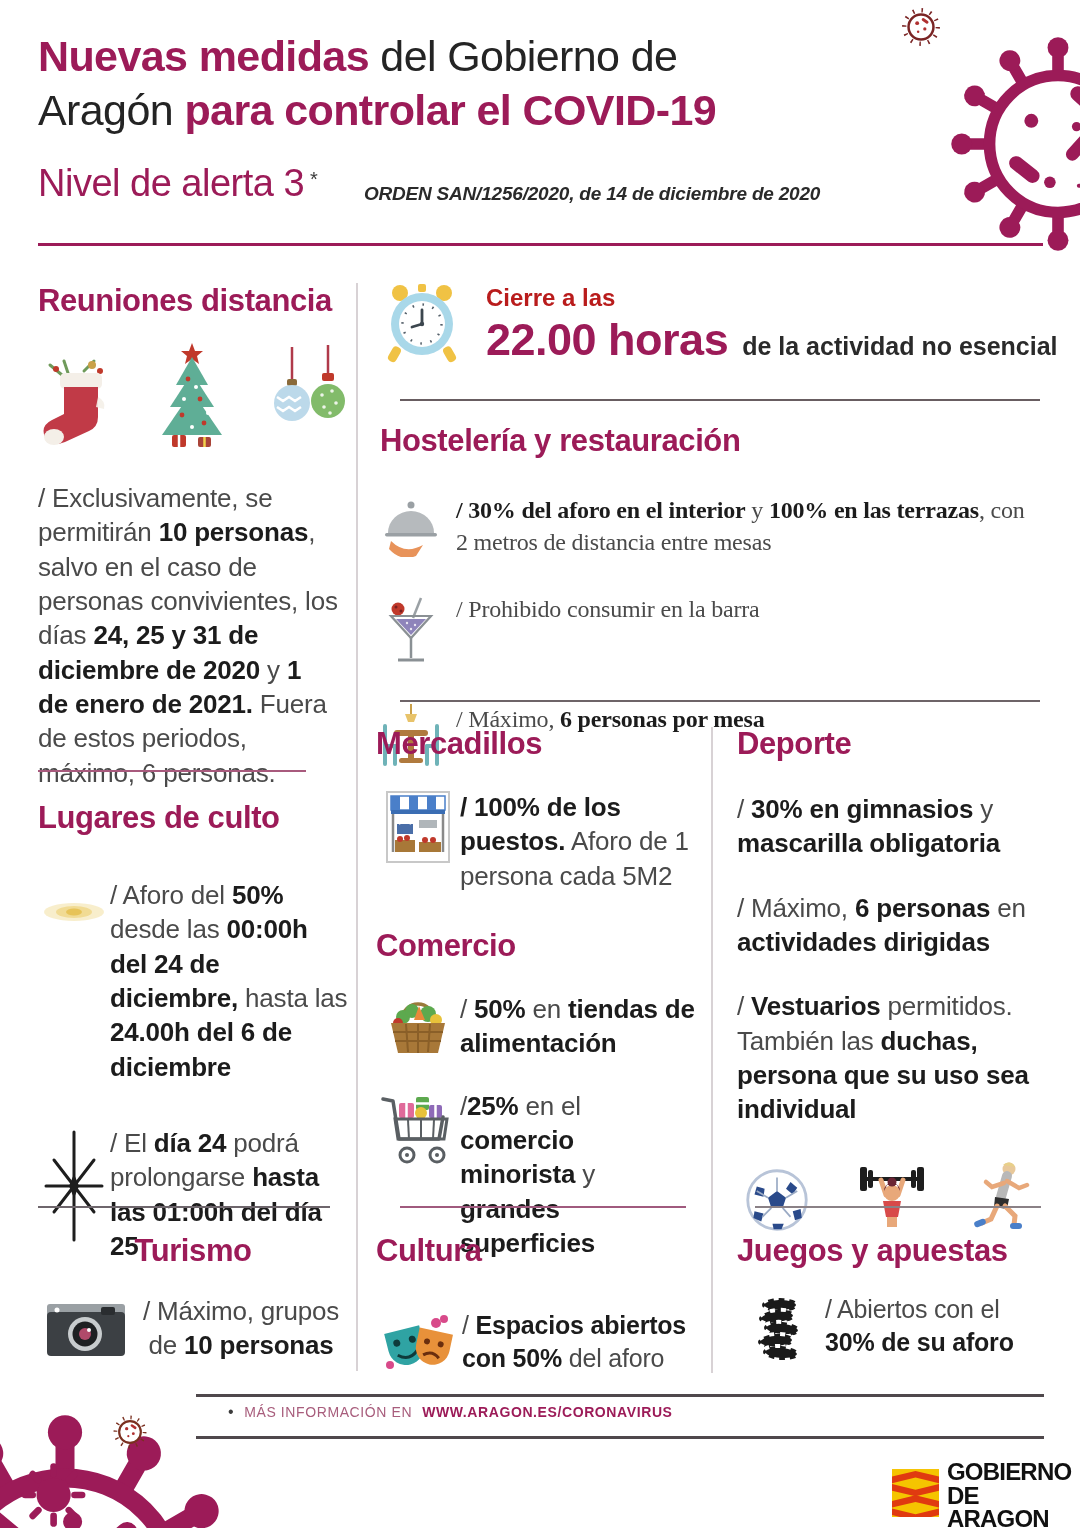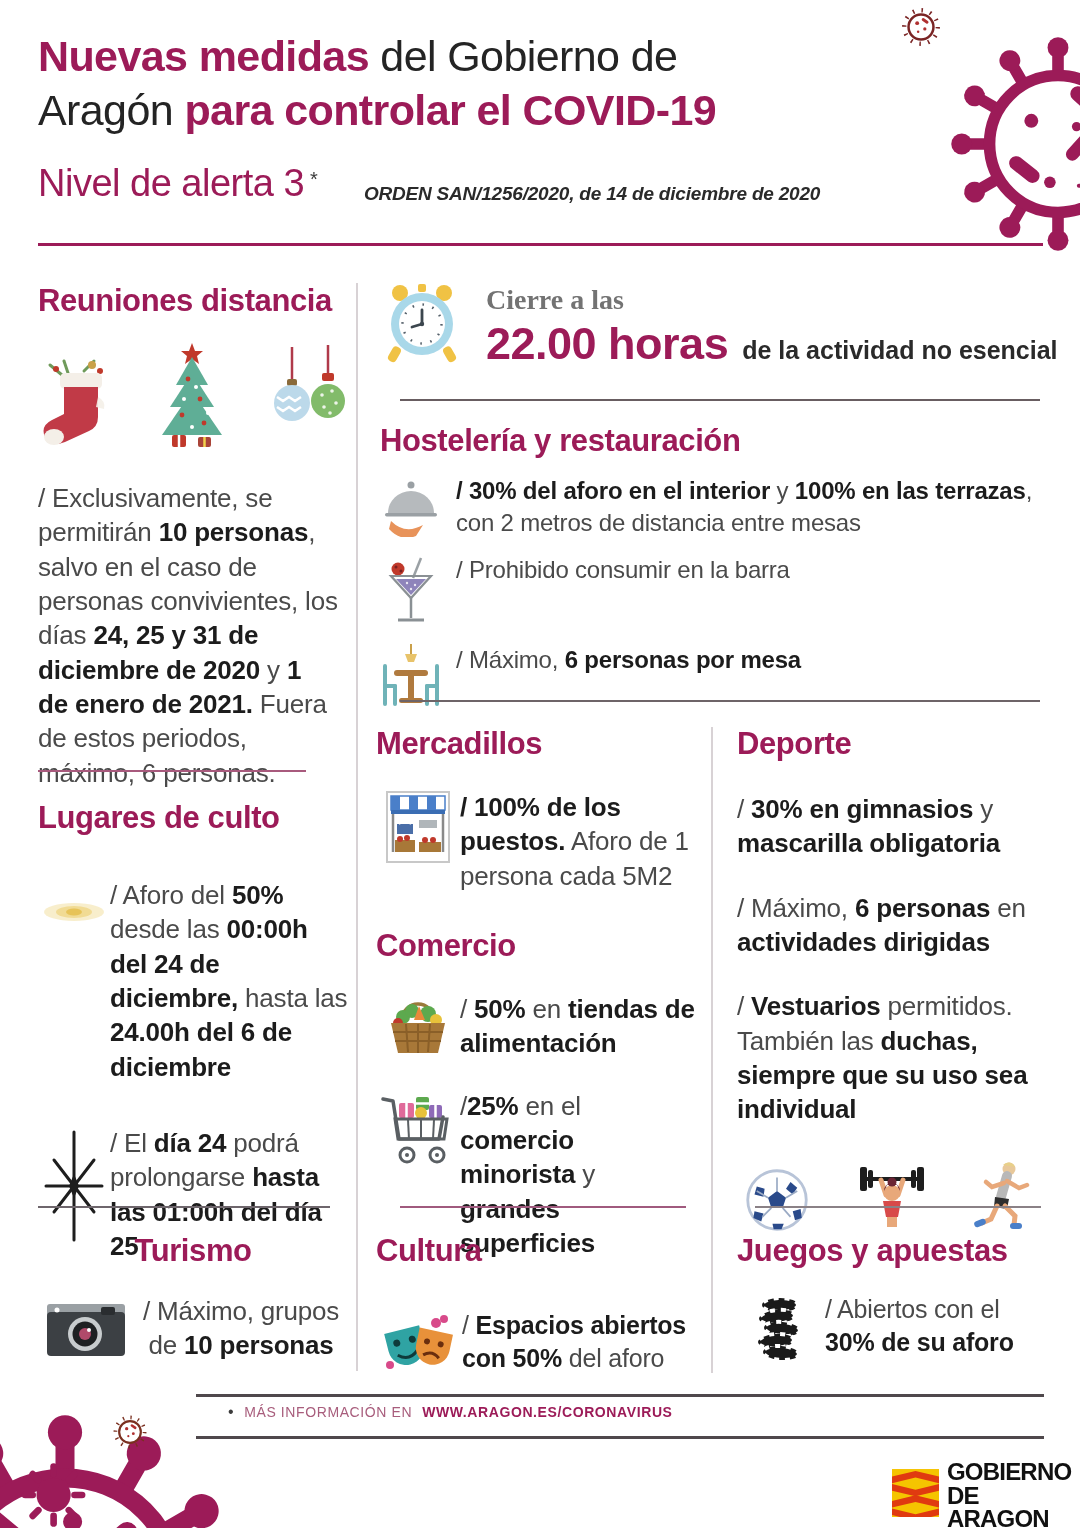--- a/index.html
+++ b/index.html
@@ -47,26 +47,26 @@
   .xmas-row{display:flex;align-items:flex-end;gap:26px;margin:26px 0 24px 4px;height:112px;}
   .sec-lugares{left:38px;top:800px;width:318px;}
   .sec-lugares .item{margin-top:42px;}
   .sec-lugares .icn{width:72px;}
   .sec-lugares .txt{width:240px;}
   .sec-turismo{left:38px;top:1233px;width:310px;text-align:center;}
   .sec-turismo .item{margin-top:25px;}
   .sec-turismo .icn{width:96px;}
   .cierre{position:absolute;left:382px;top:280px;display:flex;gap:24px;}
   .cierre .c-txt{padding-top:4px;}
-  .c-l1{font-size:28px;font-weight:700;color:#737373;font-family:Liberation Serif, serif;}
+  .c-l1{font-size:24px;font-weight:700;color:#b91c1c;}
   .c-l2{margin-top:2px;display:flex;align-items:baseline;gap:14px;}
   .c-time{font-size:45px;font-weight:700;color:var(--acc);letter-spacing:-0.5px;}
   .c-rest{font-size:25px;font-weight:700;color:#2a2a2a;}
   .sec-host{left:380px;top:423px;width:664px;}
-  .sec-host .item{margin-top:16px;}
+  .sec-host .item{margin-top:36px;font-family:Liberation Serif, serif;}
   .sec-host .icn{width:62px;margin-right:14px;}
   .sec-host .txt{font-size:24px;width:580px;}
   .sec-merc{left:376px;top:726px;width:320px;}
   .sec-com{left:376px;top:928px;width:320px;}
   .sec-merc .item,.sec-com .item{margin-top:28px;}
   .sec-merc .icn,.sec-com .icn{width:84px;}
   .sec-merc .txt,.sec-com .txt{width:236px;}
   .sec-dep{left:737px;top:726px;width:308px;}
   .sec-dep .txt{margin-top:30px;width:306px;}
   .dep-icons{margin-top:32px;display:flex;align-items:center;justify-content:space-between;padding:0 14px 0 4px;}
@@ -433,21 +433,21 @@
         </svg>
       </span>
       <p class="txt"><span>/</span><span class="b">25%</span><span> en el </span><span class="b">comercio minorista</span><span> y </span><span class="b">grandes superficies</span></p>
     </div>
   </div>
 
   <div class="sec sec-dep">
     <h2>Deporte</h2>
     <p class="txt"><span>/ </span><span class="b">30% en gimnasios</span><span> y </span><span class="b">mascarilla obligatoria</span></p>
     <p class="txt"><span>/ Máximo, </span><span class="b">6 personas</span><span> en </span><span class="b">actividades dirigidas</span></p>
-    <p class="txt"><span>/ </span><span class="b">Vestuarios</span><span> permitidos. También las </span><span class="b">duchas, siempre que su uso sea individual</span></p>
+    <p class="txt"><span>/ </span><span class="b">Vestuarios</span><span> permitidos. También las </span><span class="b">duchas, persona que su uso sea individual</span></p>
     <div class="dep-icons">
       <span>
         <svg width="72" height="72" viewBox="0 0 64 64">
           <circle cx="32" cy="32" r="26" fill="#ffffff" stroke="#b8c4d8" stroke-width="2.5"></circle>
           <g fill="#2a4a8a">
             <polygon points="32,24 40,30 37,39 27,39 24,30"></polygon>
             <polygon points="14,20 21,22 20,29 12,27"></polygon>
             <polygon points="44,16 50,21 46,27 40,22"></polygon>
             <polygon points="12,42 20,44 18,51 11,48"></polygon>
             <polygon points="46,42 53,40 54,48 48,50"></polygon>

